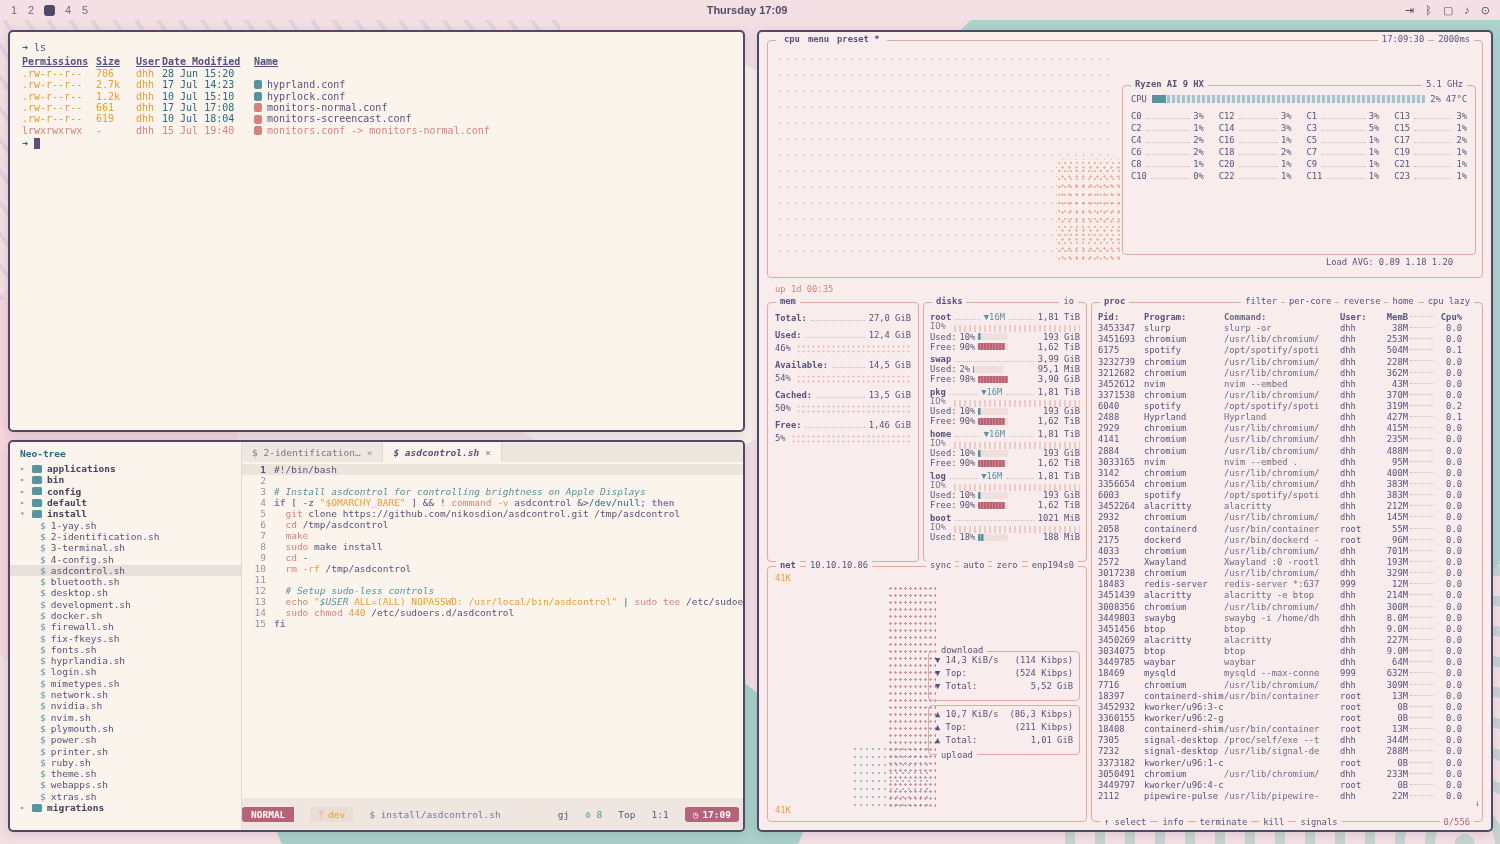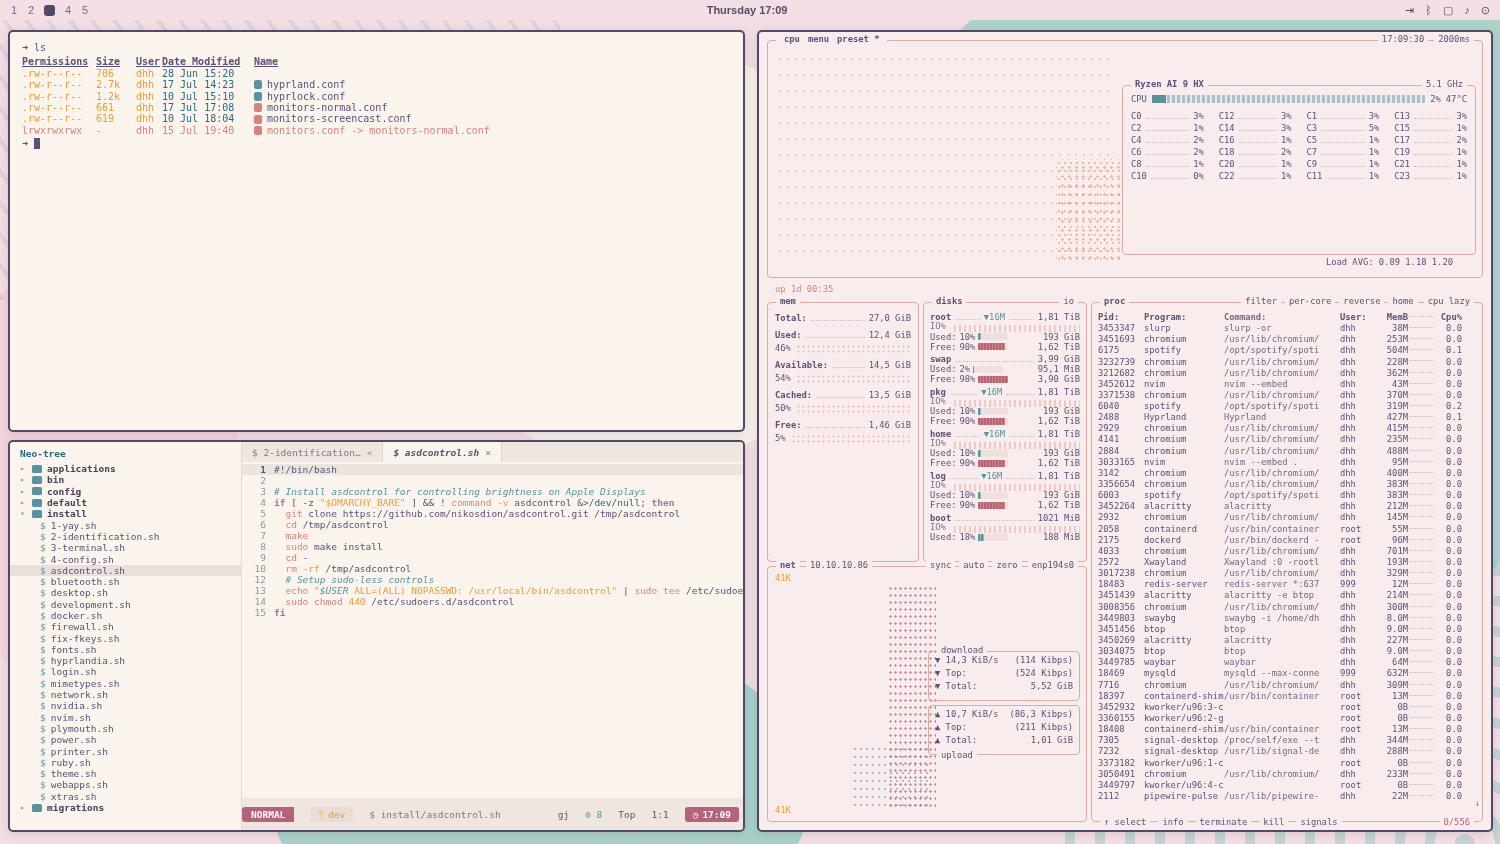--- a/index.html
+++ b/index.html
@@ -378,20 +378,24 @@
         </div>
         <div class="code-line">
           <span class="lnum">9</span>
           <span class="lbody"><span class="tk-txt">  </span><span class="tk-cmd">cd</span><span class="tk-txt"> -</span></span>
         </div>
         <div class="code-line">
           <span class="lnum">10</span>
           <span class="lbody"><span class="tk-txt">  </span><span class="tk-cmd">rm</span><span class="tk-txt"> </span><span class="tk-flag">-rf</span><span class="tk-txt"> /tmp/asdcontrol</span></span>
         </div>
         <div class="code-line">
+          <span class="lnum">11</span>
+          <span class="lbody"></span>
+        </div>
+        <div class="code-line">
           <span class="lnum">12</span>
           <span class="lbody"><span class="tk-txt">  </span><span class="tk-cmt"># Setup sudo-less controls</span></span>
         </div>
         <div class="code-line">
           <span class="lnum">13</span>
           <span class="lbody"><span class="tk-txt">  </span><span class="tk-cmd">echo</span><span class="tk-txt"> </span><span class="tk-str">"</span><span class="tk-var">$USER</span><span class="tk-str"> ALL=(ALL) NOPASSWD: /usr/local/bin/asdcontrol"</span><span class="tk-txt"> | </span><span class="tk-cmd">sudo</span><span class="tk-txt"> </span><span class="tk-cmd">tee</span><span class="tk-txt"> /etc/sudoe</span></span>
         </div>
         <div class="code-line">
           <span class="lnum">14</span>
           <span class="lbody"><span class="tk-txt">  </span><span class="tk-cmd">sudo</span><span class="tk-txt"> </span><span class="tk-cmd">chmod</span><span class="tk-txt"> </span><span class="tk-flag">440</span><span class="tk-txt"> /etc/sudoers.d/asdcontrol</span></span>

